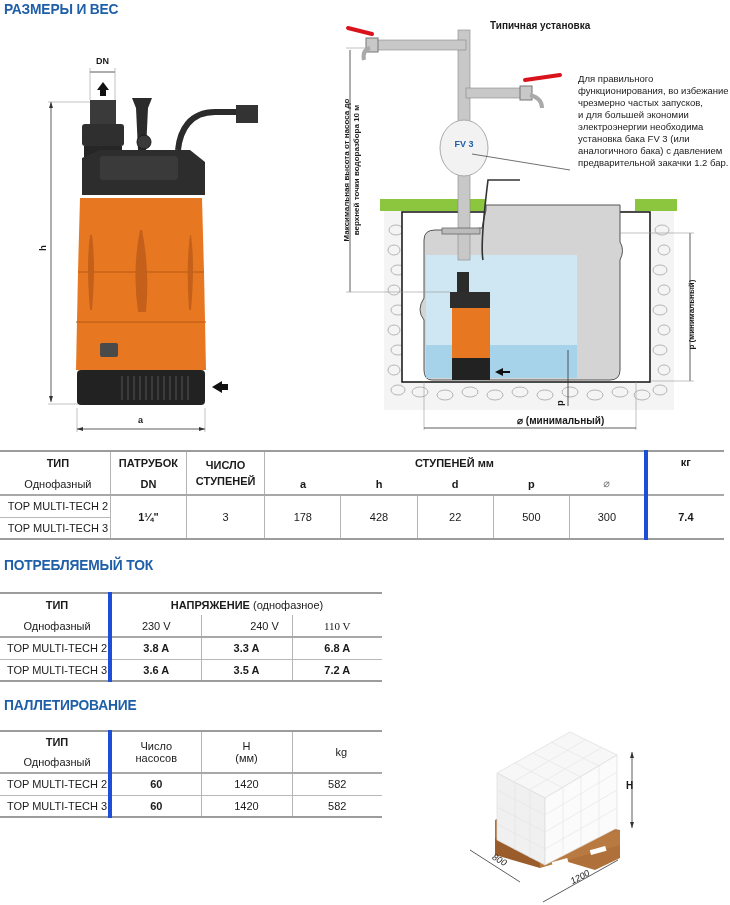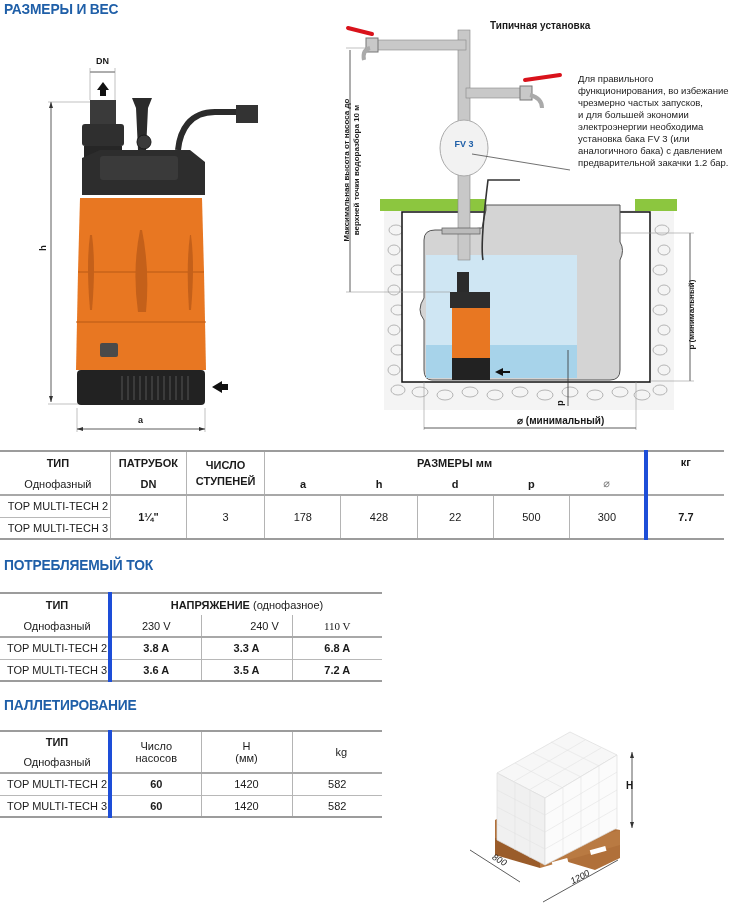--- a/index.html
+++ b/index.html
@@ -194,42 +194,42 @@
   <div class="abs label" style="left:238px;top:398px;transform:rotate(90deg);">d</div>
   <div class="abs label" style="left:172px;top:415px;font-size:10px;padding-left:25px;">⌀ (минимальный)</div>
 </div>
 
 <table class="abs" style="left:0;top:450px;width:724px;">
   <tbody>
       <tr class="top-rule">
     <td class="lt b" style="width:110px;">ТИП</td>
     <td class="c b vr" style="width:76px;margin-left:28px;">ПАТРУБОК</td>
     <td class="c b vr" rowspan="2" style="width:78px;line-height:16px;">ЧИСЛО СТУПЕНЕЙ</td>
-    <td class="c b vr" colspan="5">РАЗМЕРЫ мм</td>
+    <td class="c b vr" colspan="5">СТУПЕНЕЙ мм</td>
     <td class="c b vr2" rowspan="2" style="width:78px;vertical-align:top;padding-top:4px;">кг</td>
   </tr>
   <tr>
     <td class="lt">Однофазный</td>
     <td class="c b vr">DN</td>
     <td class="c b vr" style="width:76px;">a</td>
     <td class="c b" style="width:76px;">h</td>
     <td class="c b" style="width:76px;">d</td>
     <td class="c b" style="width:76px;">p</td>
     <td class="c" style="width:76px;color:#777;">⌀</td>
   </tr>
   <tr class="hr2">
     <td class="lt">TOP MULTI-TECH 2</td>
     <td class="c b vr" rowspan="2">1¼"</td>
     <td class="c vr" rowspan="2">3</td>
     <td class="c vr" rowspan="2">178</td>
     <td class="c vr" rowspan="2">428</td>
     <td class="c vr" rowspan="2">22</td>
     <td class="c vr" rowspan="2">500</td>
     <td class="c vr" rowspan="2">300</td>
-    <td class="c b vr2" rowspan="2">7.7</td>
+    <td class="c b vr2" rowspan="2">7.4</td>
   </tr>
   <tr class="hr bot-rule">
     <td class="lt">TOP MULTI-TECH 3</td>
   </tr>
 </tbody>
   </table>
 
 <table class="abs" style="left:0;top:592px;width:382px;">
   <tbody>
       <tr class="top-rule">

